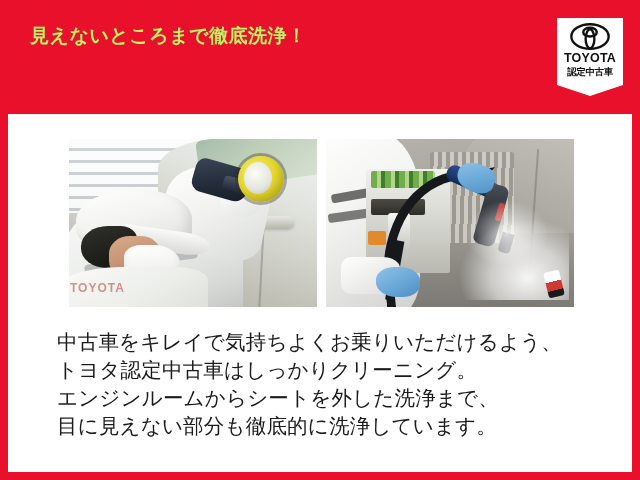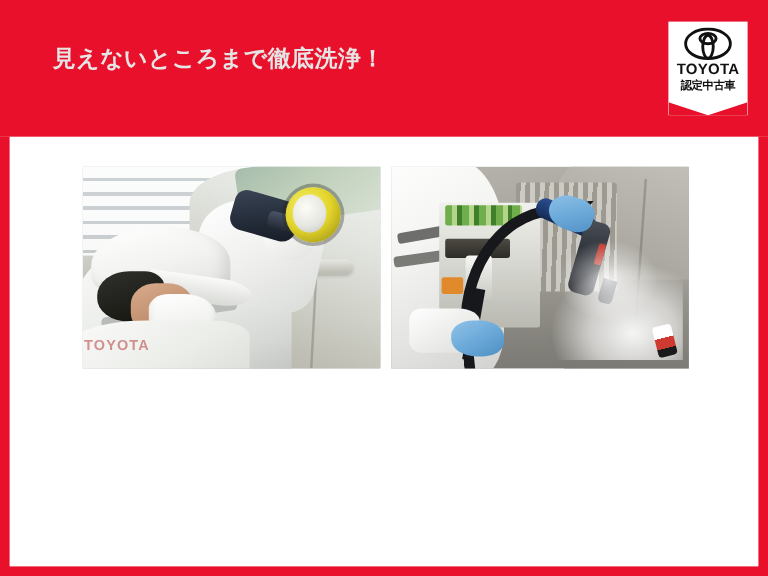--- a/index.html
+++ b/index.html
@@ -32,27 +32,27 @@
     background: #e8102a;
     box-sizing: border-box;
   }
   .header-text {
     position: absolute;
     left: 28px;
     top: 22px;
     width: 500px;
   }
   .headline-small {
-    color: #e5e5e5;
+    color: #bef264;
     font-size: 19px;
     font-weight: bold;
     letter-spacing: 0.5px;
     line-height: 24px;
     white-space: nowrap;
-    margin: 16px;
+    margin: 2px;
   }
   .headline-row {
     display: flex;
     align-items: flex-end;
     margin-top: 5px;
   }
   .headline-large {
     color: #ffffff;
     font-size: 37px;
     font-weight: bold;
@@ -512,17 +512,23 @@
           <div class="p2-glove-top"></div>
           <div class="p2-sleeve-bot"></div>
           <div class="p2-glove-bot"></div>
           <div class="p2-steam2"></div>
           <div class="p2-steam1"></div>
           <div class="p2-redcap"></div>
         </div>
 
       </div>
 
+      <div class="body-copy">
+        <p class="body-line">中古車をキレイで気持ちよくお乗りいただけるよう、</p>
+        <p class="body-line">トヨタ認定中古車はしっかりクリーニング。</p>
+        <p class="body-line">エンジンルームからシートを外した洗浄まで、</p>
+        <p class="body-line">目に見えない部分も徹底的に洗浄しています。</p>
+      </div>
 
     </div>
   </div>
 
 </div>
 
 </body></html>

